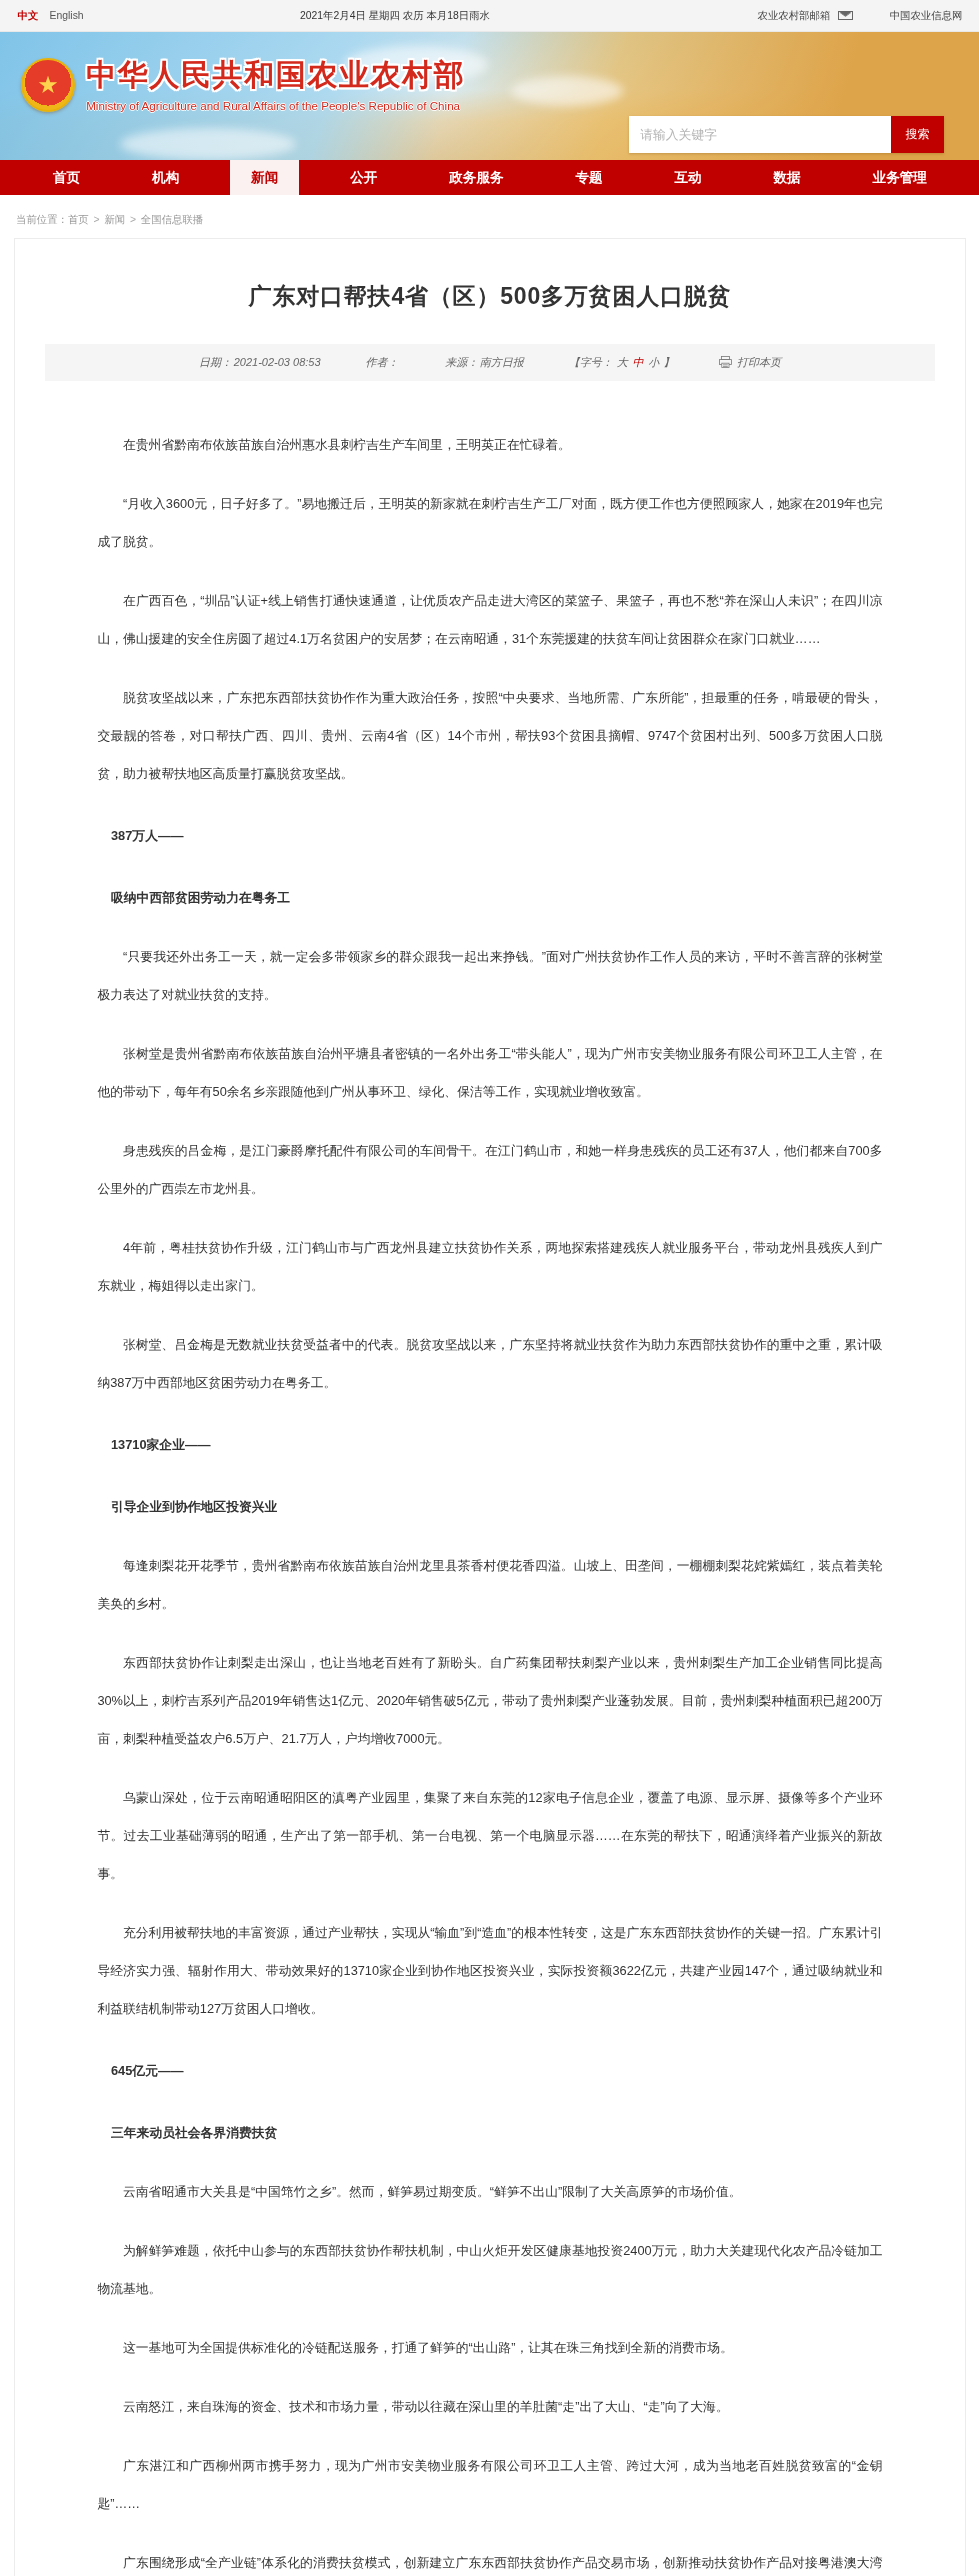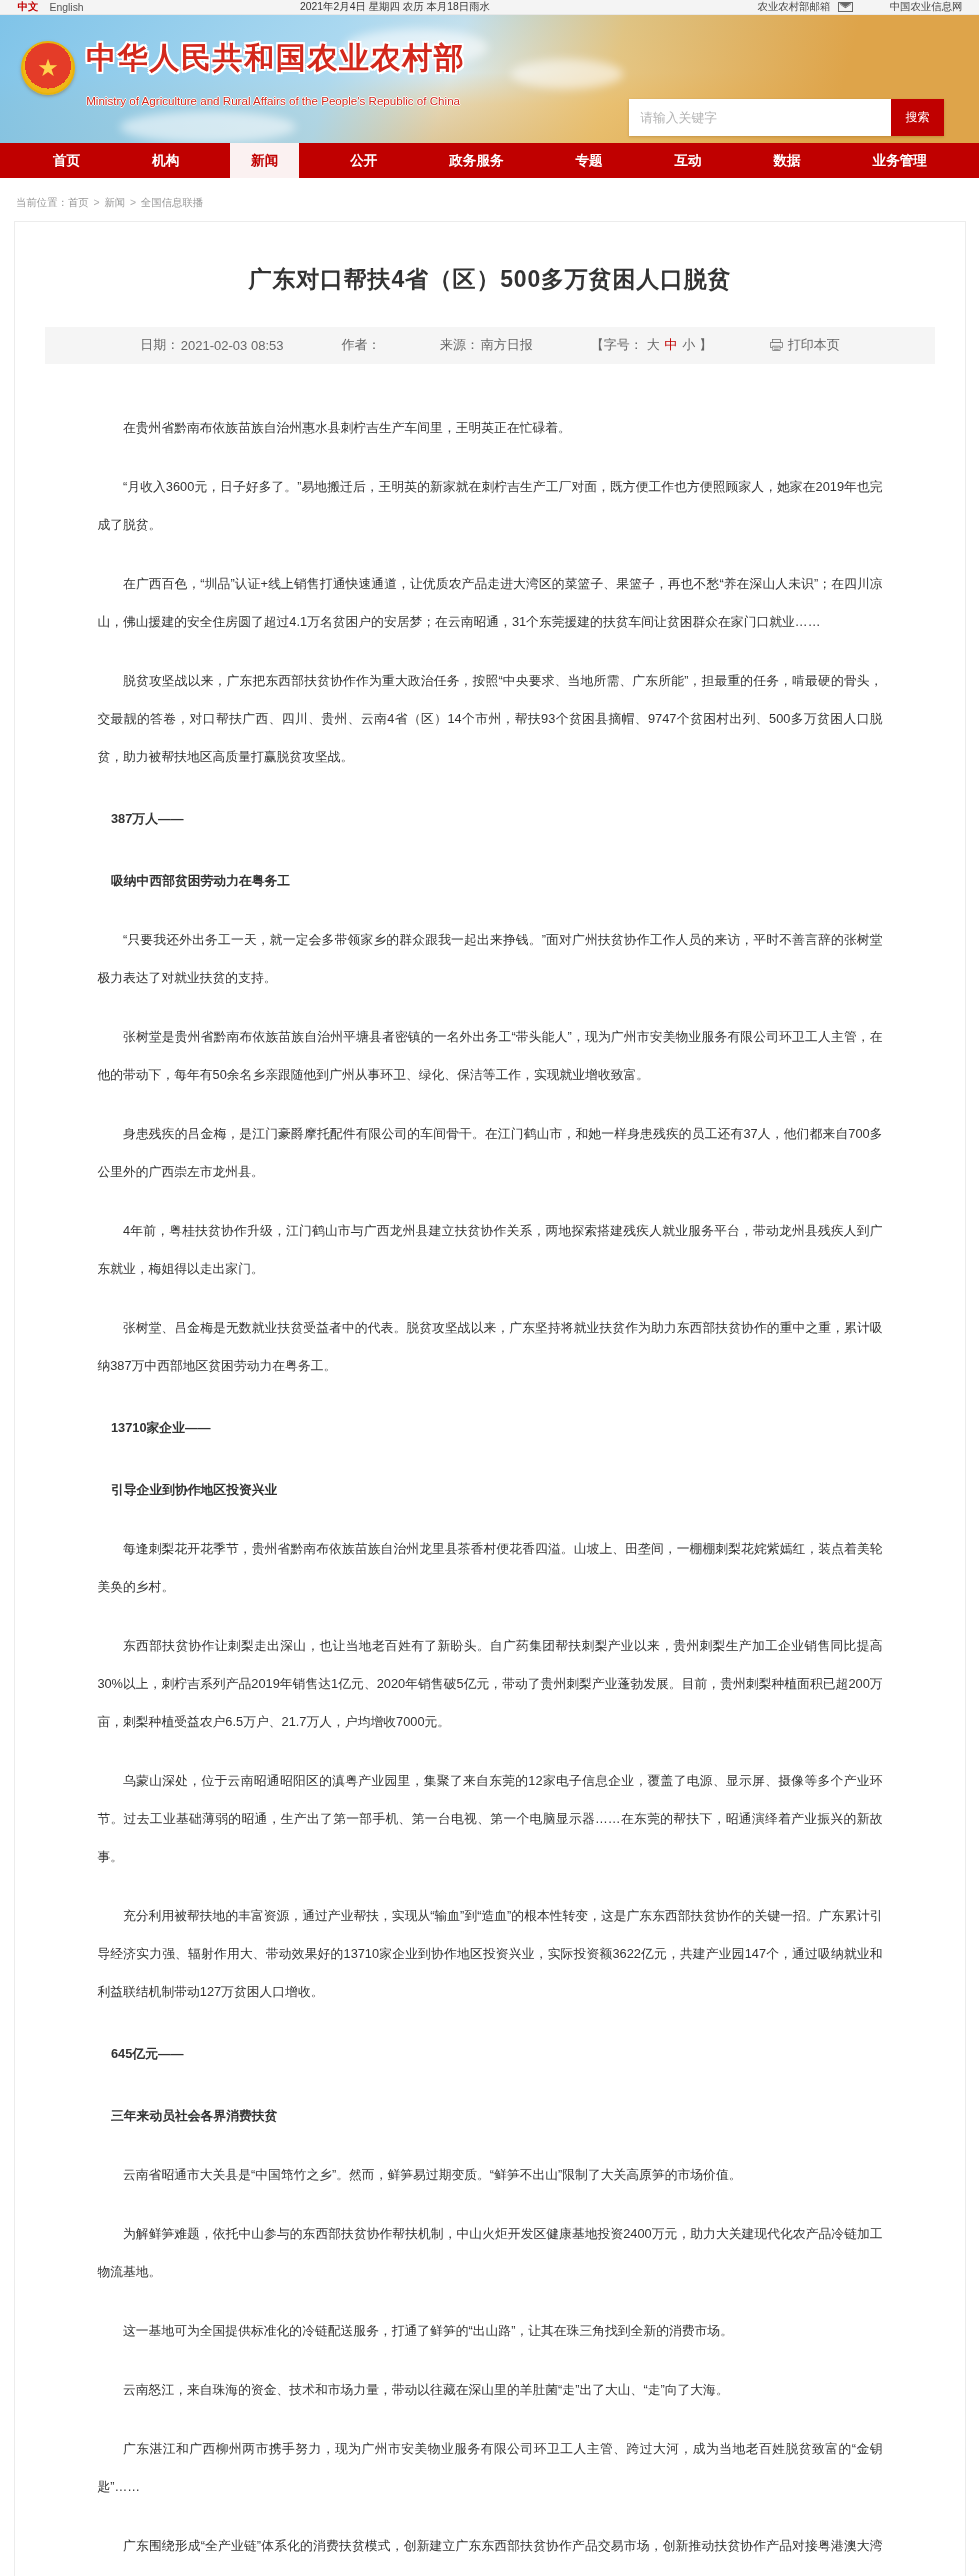--- a/index.html
+++ b/index.html
@@ -4,21 +4,21 @@
 <style>
   * { margin: 0; padding: 0; box-sizing: border-box; }
   html, body { background: #fff; }
   body {
     width: 980px;
     font-family: "Liberation Sans", "DejaVu Sans", sans-serif;
     color: #333;
   }
   
   .topbar {
-    height: 15px; background: #f4f4f4; border-bottom: 0.8px solid #e8e8e8;
+    height: 32px; background: #f4f4f4; border-bottom: 0.8px solid #e8e8e8;
     display: flex; align-items: center; font-size: 10.4px; color: #444;
     padding: 0 17.6px;
   }
   .topbar .lang-zh { color: #c00000; font-weight: bold; margin-right: 11.2px; cursor: pointer; }
   .topbar .lang-en { color: #555; cursor: pointer; }
   .topbar .date-info { position: absolute; left: 300px; color: #333; }
   .topbar .right { margin-left: auto; display: flex; align-items: center; gap: 8px; }
   .topbar .right .sep { width: 21px; }
   .mail-icon { display: inline-block; width: 14.4px; height: 9.6px; border: 0.8px solid #666; position: relative; }
   .mail-icon::before {
@@ -47,21 +47,21 @@
     display: flex; align-items: center; justify-content: center;
     color: #ffd34d; font-size: 24px; flex-shrink: 0;
     box-shadow: 0 1.6px 3.2px rgba(120,60,0,0.35);
   }
   .site-titles { margin-left: 11.2px; }
   .site-title {
     font-size: 30px; font-weight: bold; color: #d3281c; letter-spacing: 1.6px; line-height: 1.15;
     text-shadow: -1.6px 0 0 #fff, 1.6px 0 0 #fff, 0 -1.6px 0 #fff, 0 1.6px 0 #fff, 1.6px 1.6px 0 #fff, -1.6px -1.6px 0 #fff, 1.6px -1.6px 0 #fff, -1.6px 1.6px 0 #fff;
   }
   .site-subtitle {
-    margin-top: 19px; font-size: 11.6px; color: #d3281c;
+    margin-top: 7px; font-size: 11.6px; color: #d3281c;
     text-shadow: -0.8px 0 0 #fff, 0.8px 0 0 #fff, 0 -0.8px 0 #fff, 0 0.8px 0 #fff;
   }
   .search-box {
     position: absolute; right: 36px; top: 84px; width: 315px; height: 37px;
     display: flex; background: #fff; box-shadow: 0 0.8px 2.4px rgba(100,60,0,0.25);
   }
   .search-input {
     flex: 1; border: none; outline: none; padding: 0 11.2px; font-size: 12.8px; color: #333;
     font-family: "Liberation Sans", "DejaVu Sans", sans-serif;
   }
@@ -91,21 +91,21 @@
     margin: 0 14.4px 0 14.4px; background: #fff; border: 0.8px solid #ececec;
     padding-bottom: 8px;
   }
   .article-title {
     text-align: center; font-size: 23px; font-weight: bold; color: #333;
     margin: 42px 48px 32px; letter-spacing: 0.8px;
   }
   .meta-bar {
     margin: 0 30px; height: 37px; background: #f5f5f5;
     display: flex; align-items: center; justify-content: center;
-    font-size: 13px; color: #666; gap: 58px;
+    font-size: 11px; color: #666; gap: 45px; font-style: italic;
   }
   .meta-item { display: flex; align-items: center; gap: 1.6px; }
   .fs-opt { margin: 0 2.4px; cursor: pointer; color: #666; }
   .fs-opt.selected { color: #c00000; }
   .print-link { display: flex; align-items: center; gap: 4.8px; cursor: pointer; color: #666; }
   .print-icon svg { display: block; }
   
   .article-body { padding: 24px 70px 8px; }
   .article-body p {
     font-size: 12.8px; line-height: 38px; color: #333;

